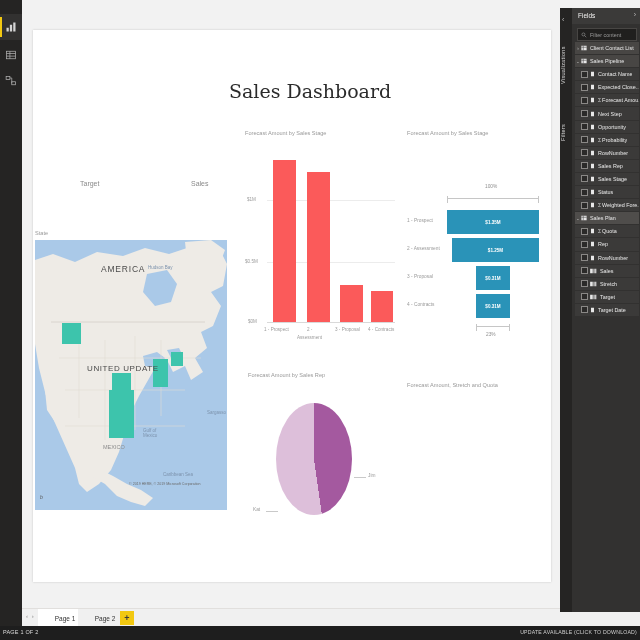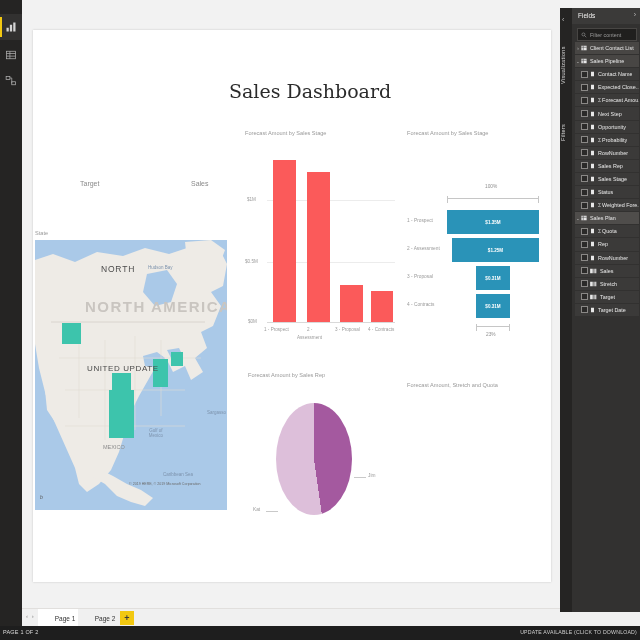--- a/index.html
+++ b/index.html
@@ -17,21 +17,21 @@
 
   
   .left-rail{position:absolute;left:0;top:0;width:22px;height:640px;background:#252423;}
   .rail-btn{position:absolute;left:0;width:22px;height:26px;display:flex;align-items:center;justify-content:center;}
   .rail-btn.active{background:#323130;}
   .rail-btn.active:before{content:"";position:absolute;left:0;top:3px;width:2px;height:20px;background:#f2c811;}
   .rail-ico{width:12px;height:12px;opacity:.85;}
 
   
   .canvas-wrap{position:absolute;left:22px;top:8px;width:538px;height:604px;background:#f2f2f2;overflow:hidden;}
-  .report-page{position:absolute;left:11px;top:22px;width:518px;height:552px;background:#ffffff;box-shadow:0 0 2px rgba(0,0,0,.18);text-align:center;}
+  .report-page{position:absolute;left:11px;top:22px;width:518px;height:552px;background:#ffffff;box-shadow:0 0 2px rgba(0,0,0,.18);}
 
   
   .page-tabs{position:absolute;left:22px;top:608px;width:618px;height:18px;background:#f0f0f0;border-top:1px solid #e1dfdd;}
   .tab-arrows{position:absolute;left:4px;top:4px;font-size:6px;color:#888;letter-spacing:1px;}
   .ptab{position:absolute;top:0;height:18px;display:flex;align-items:center;justify-content:center;font-size:6.5px;color:#333;background:#f0f0f0;padding:0 8px;}
   .ptab.active{background:#ffffff;border-bottom:2px solid #f2c811;}
   .ptab-add{position:absolute;top:2px;width:14px;height:14px;background:#f2c811;color:#3b3a39;font-size:9px;display:flex;align-items:center;justify-content:center;font-weight:bold;}
 
   
   .statusbar{position:absolute;left:0;top:626px;width:640px;height:14px;background:#1e1e1e;color:#d0d0d0;}
@@ -172,22 +172,21 @@
           <path d="M24,118 L166,118" stroke="#e0dbd5" stroke-width="0.6" fill="none"></path>
           <path d="M30,186 L150,186" stroke="#e0dbd5" stroke-width="0.6" fill="none"></path>
         </svg>
 
         <div class="hl" style="left:27px;top:83px;width:19px;height:21px;"></div>
         <div class="hl" style="left:77px;top:133px;width:19px;height:17px;"></div>
         <div class="hl" style="left:74px;top:150px;width:25px;height:48px;"></div>
         <div class="hl" style="left:118px;top:119px;width:15px;height:28px;"></div>
         <div class="hl" style="left:136px;top:112px;width:12px;height:14px;"></div>
 
-        <div class="mlabel mbig" style="left:50px;top:58px;font-size:15px;">NORTH AMERICA</div>
-        <div class="mlabel" style="left:66px;top:24px;font-size:8.5px;letter-spacing:.8px;">NORTH</div>
+        <div class="mlabel" style="left:66px;top:24px;font-size:8.5px;letter-spacing:.8px;">AMERICA</div>
         <div class="mlabel" style="left:52px;top:124px;font-size:8px;letter-spacing:.6px;">UNITED UPDATE</div>
         <div class="mlabel" style="left:68px;top:204px;font-size:5.5px;color:#8d8d8d;">MEXICO</div>
         <div class="mlabel" style="left:113px;top:25px;font-size:4.5px;color:#7d93ad;">Hudson Bay</div>
         <div class="mlabel" style="left:108px;top:188px;font-size:4.5px;color:#7d93ad;width:26px;white-space:normal;line-height:1.15;">Gulf of Mexico</div>
         <div class="mlabel" style="left:128px;top:232px;font-size:4.5px;color:#7d93ad;">Caribbean Sea</div>
         <div class="mlabel" style="left:172px;top:170px;font-size:4.5px;color:#7d93ad;">Sargasso</div>
 
         <div class="mattr" style="left:94px;top:242px;">© 2019 HERE, © 2019 Microsoft Corporation</div>
         <div class="mattr" style="left:5px;top:254px;font-size:5px;color:#555;font-style:italic;">b</div>
       </div>

